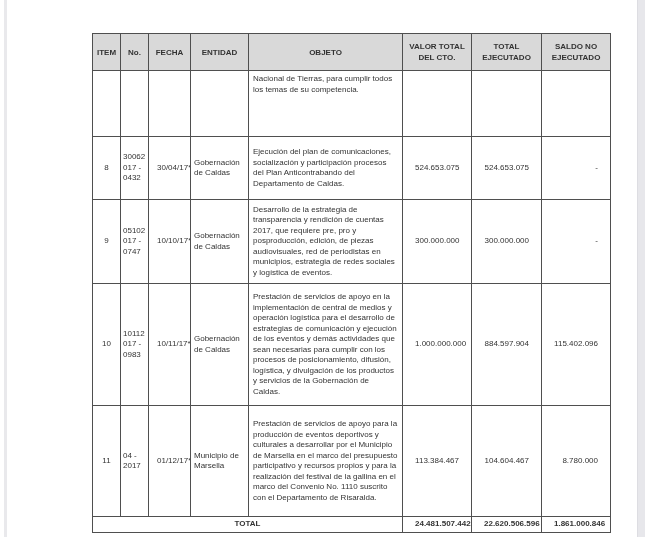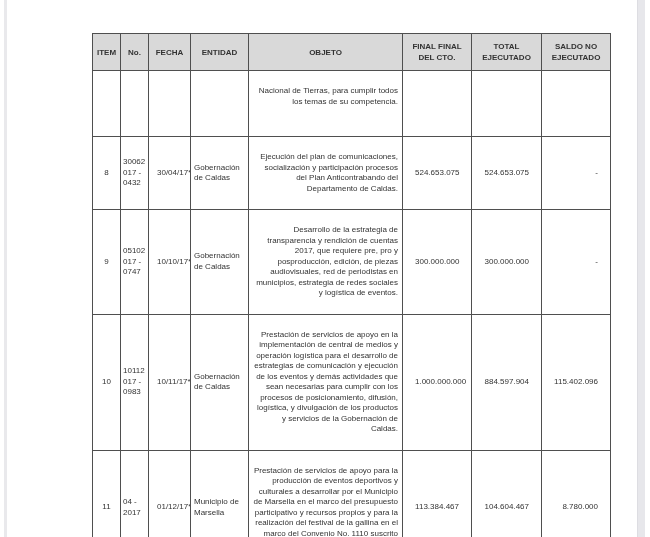--- a/index.html
+++ b/index.html
@@ -48,21 +48,21 @@
   tr.r1 { height: 63px; }
   tr.r2 { height: 84px; }
   tr.r3 { height: 122px; }
   tr.r4 { height: 111px; }
   tr.total { height: 16px; }
 
   td.c-item  { text-align: center; }
   td.c-no    { text-align: left; padding: 2px; }
   td.c-fecha { text-align: center; padding: 8px; }
   td.c-ent   { text-align: left; padding: 16px 3px; }
-  td.c-obj   { text-align: right; padding: 15px 4px; }
+  td.c-obj   { text-align: left; padding: 3px 4px; }
   td.c-num   { text-align: right; padding: 2px 12px; }
   tr.r0 td.c-obj { vertical-align: top; }
 
   tr.total td { font-weight: bold; }
   tr.total td.t-label { text-align: center; }
 </style>
 </head>
 <body>
 
 <div class="page">
@@ -79,21 +79,21 @@
         <col style="width:70px">
         <col style="width:69px">
     </colgroup>
     <thead>
       <tr class="hdr">
         <th>ITEM</th>
         <th>No.</th>
         <th>FECHA</th>
         <th>ENTIDAD</th>
         <th>OBJETO</th>
-        <th>FINAL FINAL DEL CTO.</th>
+        <th>VALOR TOTAL DEL CTO.</th>
         <th>TOTAL EJECUTADO</th>
         <th>SALDO NO EJECUTADO</th>
       </tr>
     </thead>
     <tbody>
       <tr class="r0">
         <td class="c-item"></td>
         <td class="c-no"></td>
         <td class="c-fecha"></td>
         <td class="c-ent"></td>

